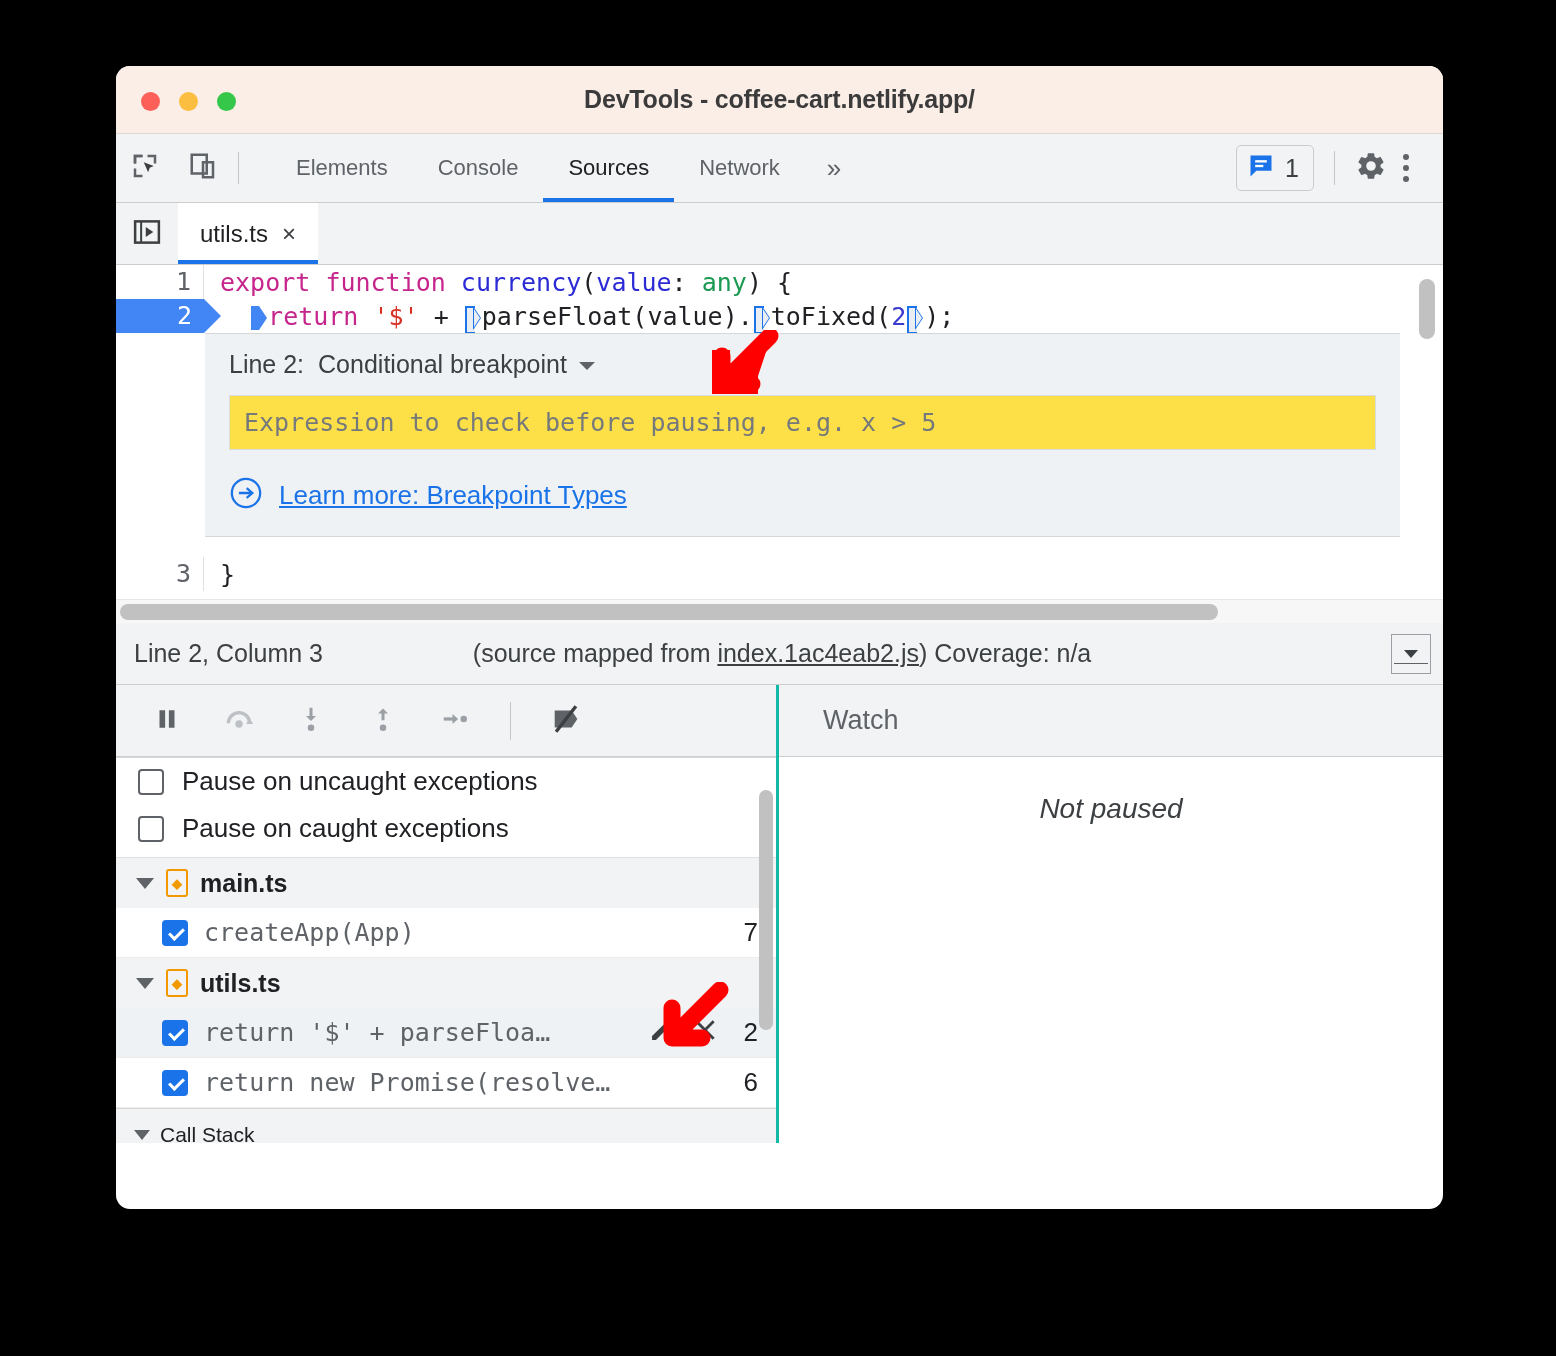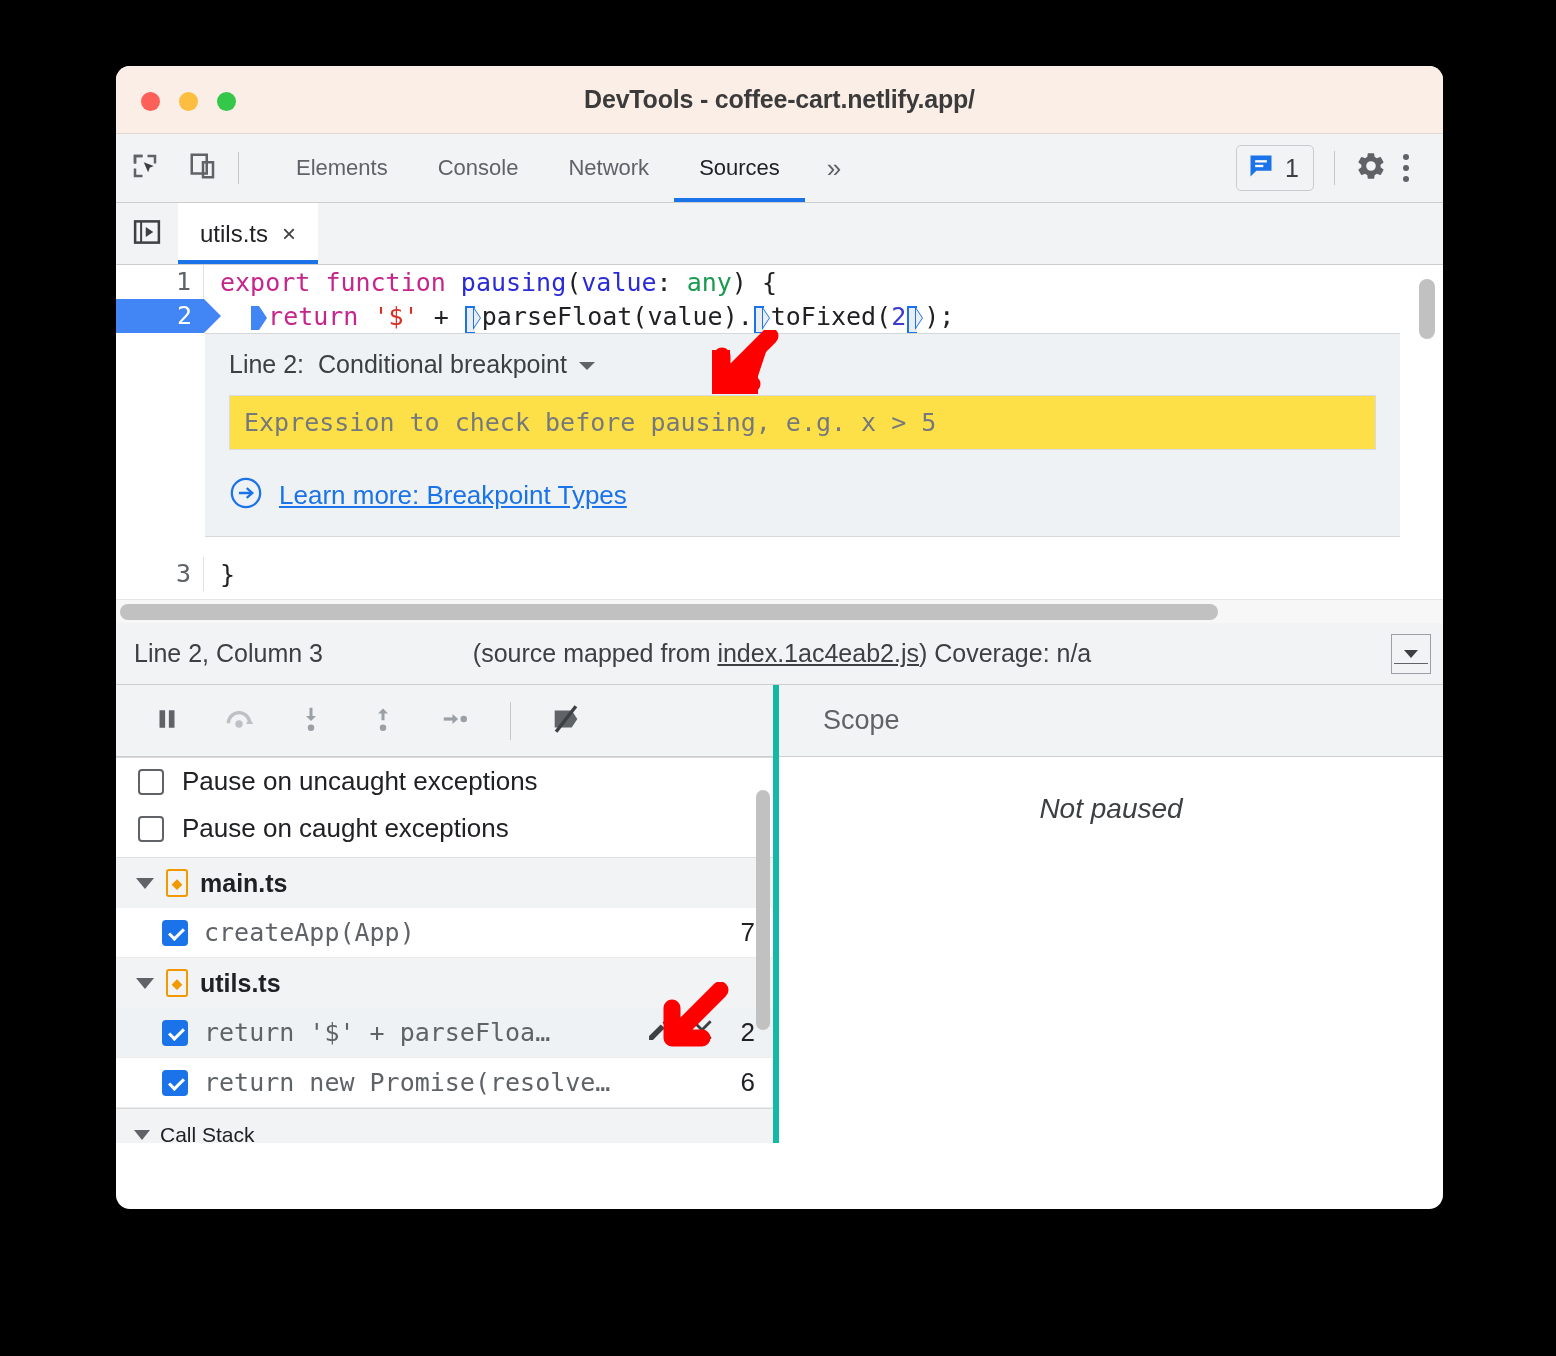--- a/index.html
+++ b/index.html
@@ -307,21 +307,21 @@
     height: 1px; background: #5f6368;
   }
 
   
   #lower {
     display: flex;
     height: 458px;
   }
   #left-pane {
     width: 663px;
-    border-right: 6px solid #14b8a6;
+    border-right: 3px solid #14b8a6;
     display: flex; flex-direction: column;
     background: #ffffff;
   }
   #dbg-toolbar {
     height: 72px;
     background: #f1f3f4;
     border-bottom: 1px solid #cdcdcd;
     display: flex; align-items: center;
     padding-left: 24px;
     gap: 18px;
@@ -510,25 +510,25 @@
     </div>
     <div class="tb-sep"></div>
 
     <div class="tabs">
       <div class="tab">
           <span>Elements</span>
         </div>
       <div class="tab">
           <span>Console</span>
         </div>
+      <div class="tab active">
+          <span>Sources</span>
+        </div>
       <div class="tab">
           <span>Network</span>
-        </div>
-      <div class="tab active">
-          <span>Sources</span>
         </div>
     </div>
     <div class="more-tabs">
       <span>»</span>
     </div>
 
     <div class="tb-right">
       <div id="issues-badge">
         <span>
           <svg width="28" height="28" viewBox="0 0 24 24">
@@ -568,21 +568,21 @@
     <div class="file-tab">
       <span>utils.ts</span>
       <span class="file-close">×</span>
     </div>
   </div>
 
   <div id="editor">
 
     <div class="code-row">
       <div class="gutter">1</div>
-      <div class="code-text"><span class="kw">export</span><span class="plain"> </span><span class="kw">function</span><span class="plain"> </span><span class="fn">pausing</span><span class="plain">(</span><span class="var">value</span><span class="plain">: </span><span class="typ">any</span><span class="plain">) {</span></div>
+      <div class="code-text"><span class="kw">export</span><span class="plain"> </span><span class="kw">function</span><span class="plain"> </span><span class="fn">currency</span><span class="plain">(</span><span class="var">value</span><span class="plain">: </span><span class="typ">any</span><span class="plain">) {</span></div>
     </div>
 
     <div class="code-row">
       <div class="gutter bp">2</div>
       <div class="code-text"><span class="plain">  </span><span class="inline-bp"></span><span class="kw">return</span><span class="plain"> </span><span class="str">'$'</span><span class="plain"> + </span><span class="inline-bp hollow"><i></i></span><span class="plain">parseFloat</span><span class="plain">(</span><span class="plain">value</span><span class="plain">).</span><span class="inline-bp hollow"><i></i></span><span class="plain">toFixed</span><span class="plain">(</span><span class="num">2</span><span class="inline-bp hollow"><i></i></span><span class="plain">);</span></div>
     </div>
 
     <div class="code-row" style="position:absolute; left:0; right:0; top:292px;">
       <div class="gutter">3</div>
       <div class="code-text"><span class="plain">}</span></div>
@@ -745,21 +745,21 @@
           <span>Call Stack</span>
         </div>
 
         <div id="bplist-scroll"></div>
       </div>
     </div>
 
     <div id="right-pane">
       <div id="scope-tabs">
         <div class="stab">
-            <span>Scope</span>
+            <span>Watch</span>
           </div>
       </div>
       <div id="scope-body">Not paused</div>
     </div>
   </div>
 </div>
 
 <div class="red-arrow" style="left:700px; top:330px;">
   <svg width="80" height="72" viewBox="0 0 80 72">
     <g fill="#ff0000">

